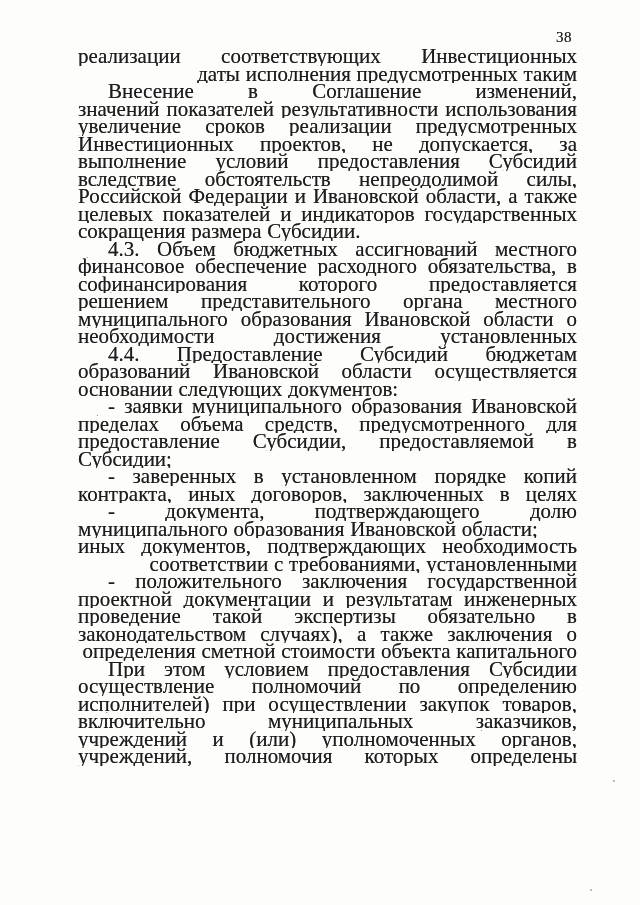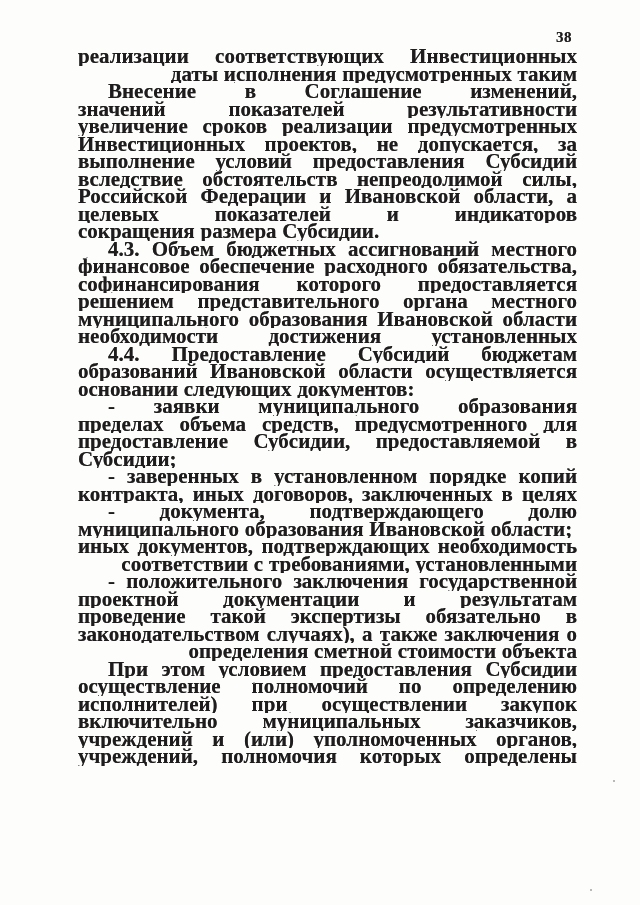--- a/index.html
+++ b/index.html
@@ -16,21 +16,20 @@
     background: var(--paper);
     overflow: hidden;
     font-family: "Liberation Serif", "DejaVu Serif", serif;
     color: var(--ink);
   }
   .page {
     position: relative;
     width: 640px;
     height: 905px;
     background: var(--paper);
-    font-weight: bold;
   }
   .page-number {
     position: absolute;
     top: 29px;
     left: 78px;
     width: 494px;
     text-align: right;
     font-size: 15px;
     letter-spacing: 0.5px;
     text-shadow: 0 0 0.5px rgba(20,20,20,0.65);

